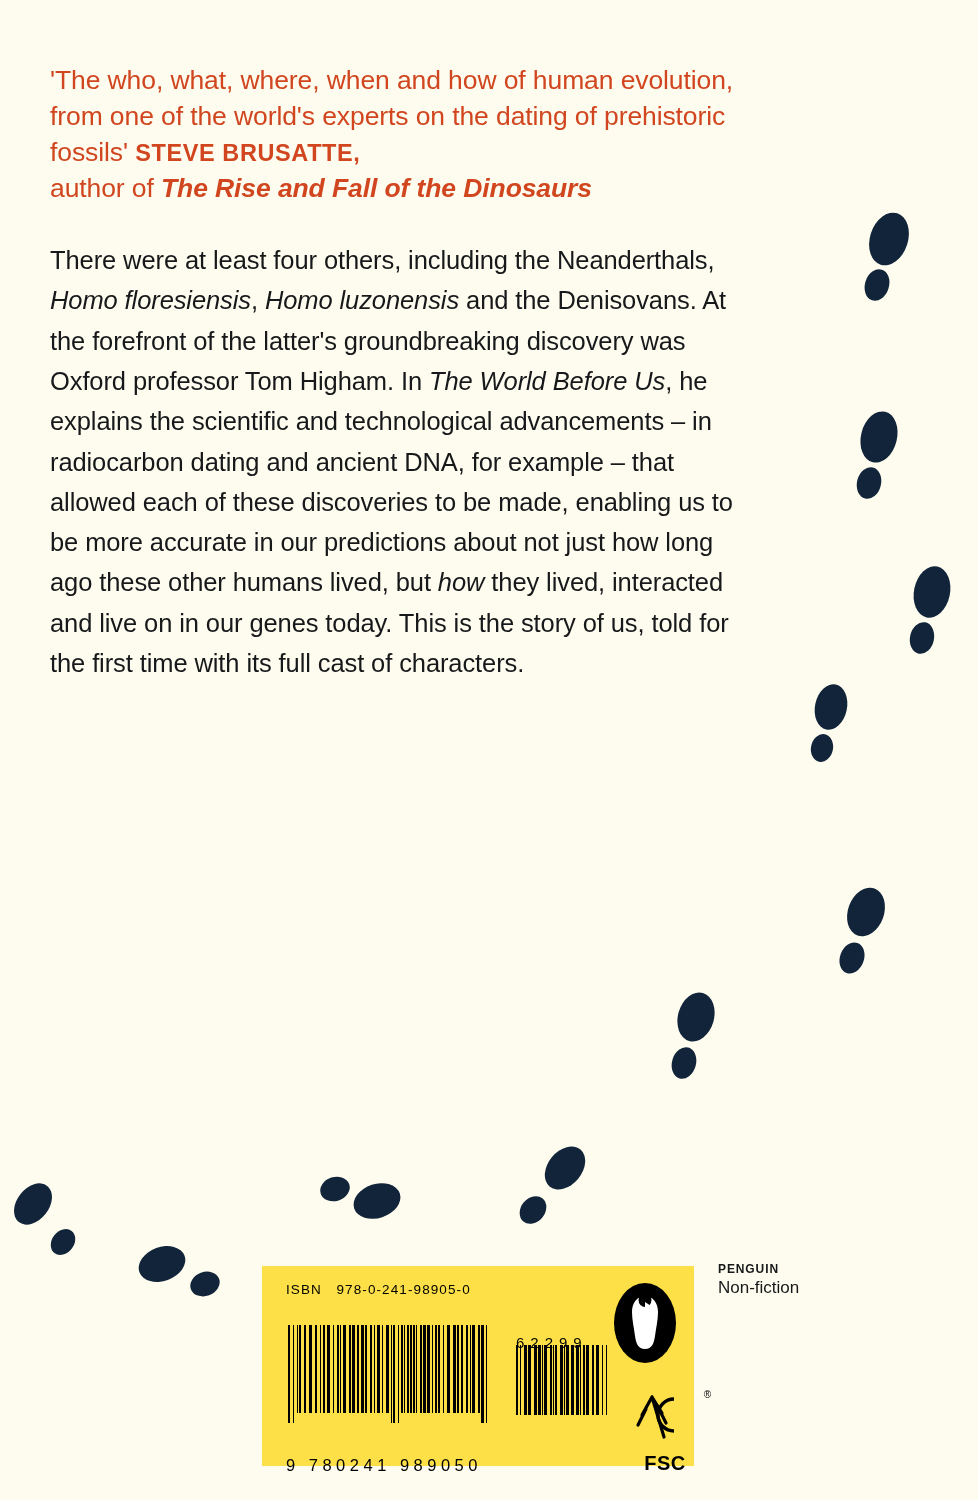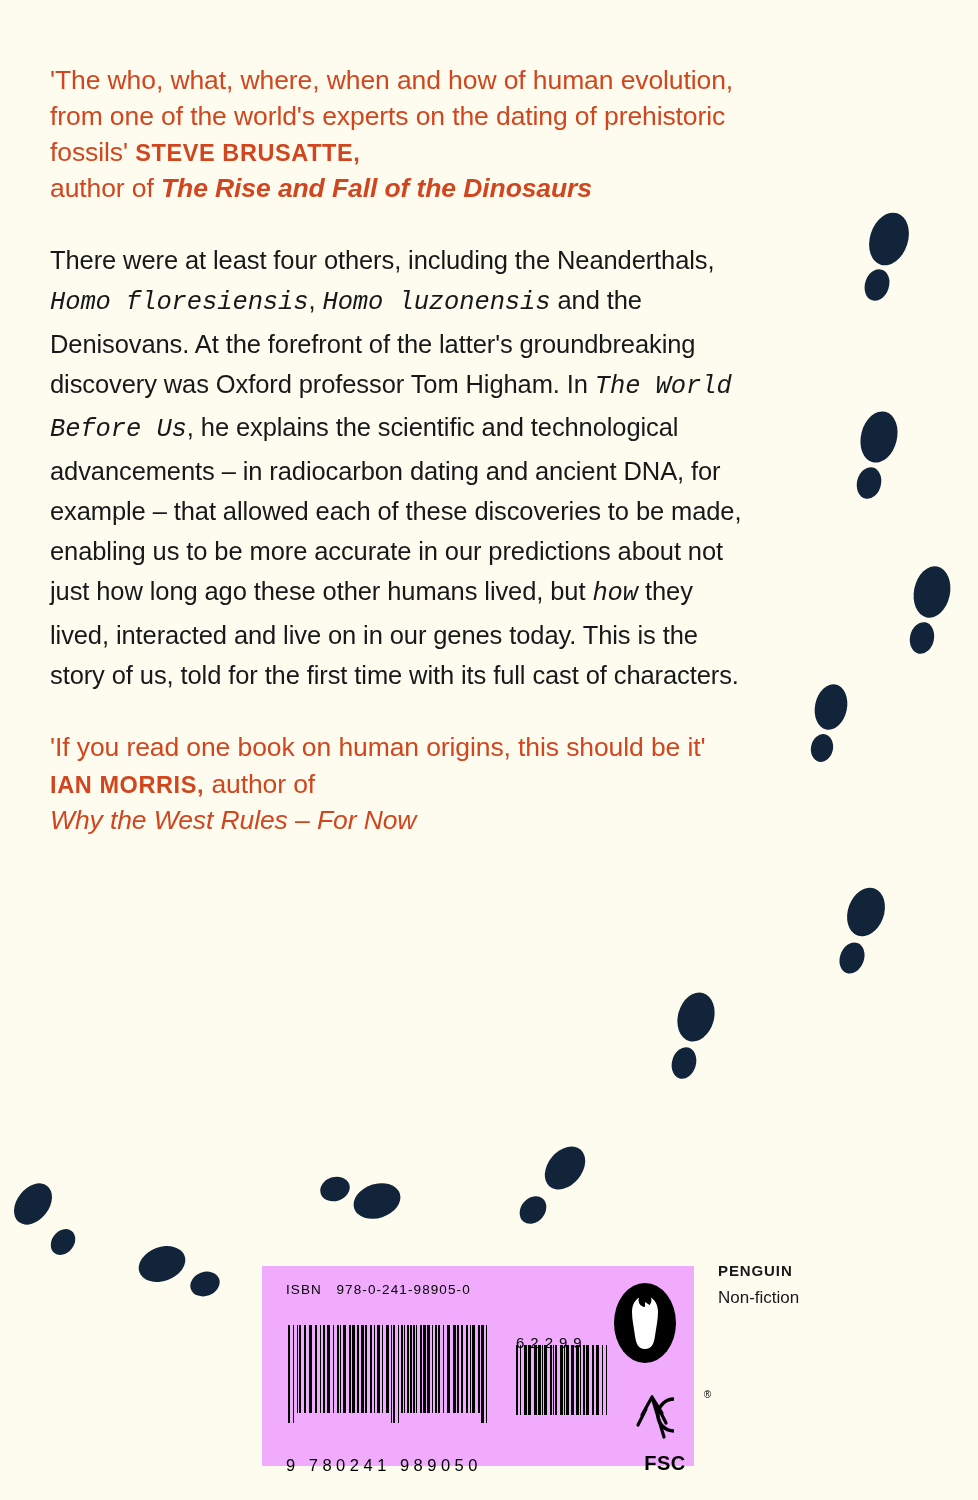--- a/index.html
+++ b/index.html
@@ -59,21 +59,21 @@
     margin: 0 0 28px 0;
   }
 
   .blurb {
     color: #16181a;
     font-size: 25.5px;
     line-height: 1.58;
     letter-spacing: -0.1px;
     margin: 0 0 34px 0;
   }
-  .blurb i { font-style: italic; font-family: Liberation Mono, monospace; }
+  .blurb i { font-style: italic; }
 
   .quote-bottom {
     color: #d1461f;
     font-size: 26.5px;
     line-height: 1.38;
     margin: 0;
     letter-spacing: -0.1px;
   }
   .quote-bottom .attrib {
     font-weight: 700;
@@ -90,21 +90,21 @@
     fill: #12243a;
   }
 
   
   .barcode-block {
     position: absolute;
     left: 262px;
     top: 1266px;
     width: 432px;
     height: 200px;
-    background: #f0abfc;
+    background: #fde047;
     box-sizing: border-box;
     padding: 12px 14px 6px 14px;
   }
   .isbn-text {
     font-family: "Liberation Sans", sans-serif;
     font-size: 13.5px;
     letter-spacing: 1.1px;
     color: #000;
     margin: 4px 0 0 10px;
   }
@@ -164,30 +164,30 @@
   }
 
   
   .publisher {
     position: absolute;
     left: 718px;
     top: 1262px;
     width: 230px;
   }
   .pub-name {
-    font-size: 15px;
+    font-size: 12px;
     font-weight: 700;
     letter-spacing: 0.9px;
     color: #16181a;
     line-height: 1.2;
   }
   .pub-sub {
     font-size: 17px;
     color: #16181a;
-    margin-top: 8px;
+    margin-top: 2px;
     line-height: 1.2;
   }
   .cover-credit {
     position: absolute;
     left: 718px;
     top: 1338px;
     width: 230px;
     font-size: 18px;
     color: #16181a;
     line-height: 1.35;
@@ -250,25 +250,20 @@
 
     <p class="quote-top">
       <span>'The who, what, where, when and how of human evolution, from one of the world's experts on the dating of prehistoric fossils'</span>
       <span class="attrib">STEVE BRUSATTE,</span><br>
       <span class="author-lead">author of </span><span class="italic">The Rise and Fall of the Dinosaurs</span>
     </p>
 
 
     <p class="blurb" id="blurb">There were at least four others, including the Neanderthals, <i>Homo floresiensis</i>, <i>Homo luzonensis</i> and the Denisovans. At the forefront of the latter's groundbreaking discovery was Oxford professor Tom Higham. In <i>The World Before Us</i>, he explains the scientific and technological advancements – in radiocarbon dating and ancient DNA, for example – that allowed each of these discoveries to be made, enabling us to be more accurate in our predictions about not just how long ago these other humans lived, but <i>how</i> they lived, interacted and live on in our genes today. This is the story of us, told for the first time with its full cast of characters.</p>
 
-    <p class="quote-bottom">
-      <span>'If you read one book on human origins, this should be it'</span>
-      <span class="attrib">IAN MORRIS,</span><span> author of</span><br>
-      <span class="italic">Why the West Rules – For Now</span>
-    </p>
 
   </div>
 
   <div class="barcode-block">
     <div class="isbn-text">
       <span>ISBN</span>
       &nbsp;&nbsp;<span>978-0-241-98905-0</span>
     </div>
 
     <div class="bars-row">

